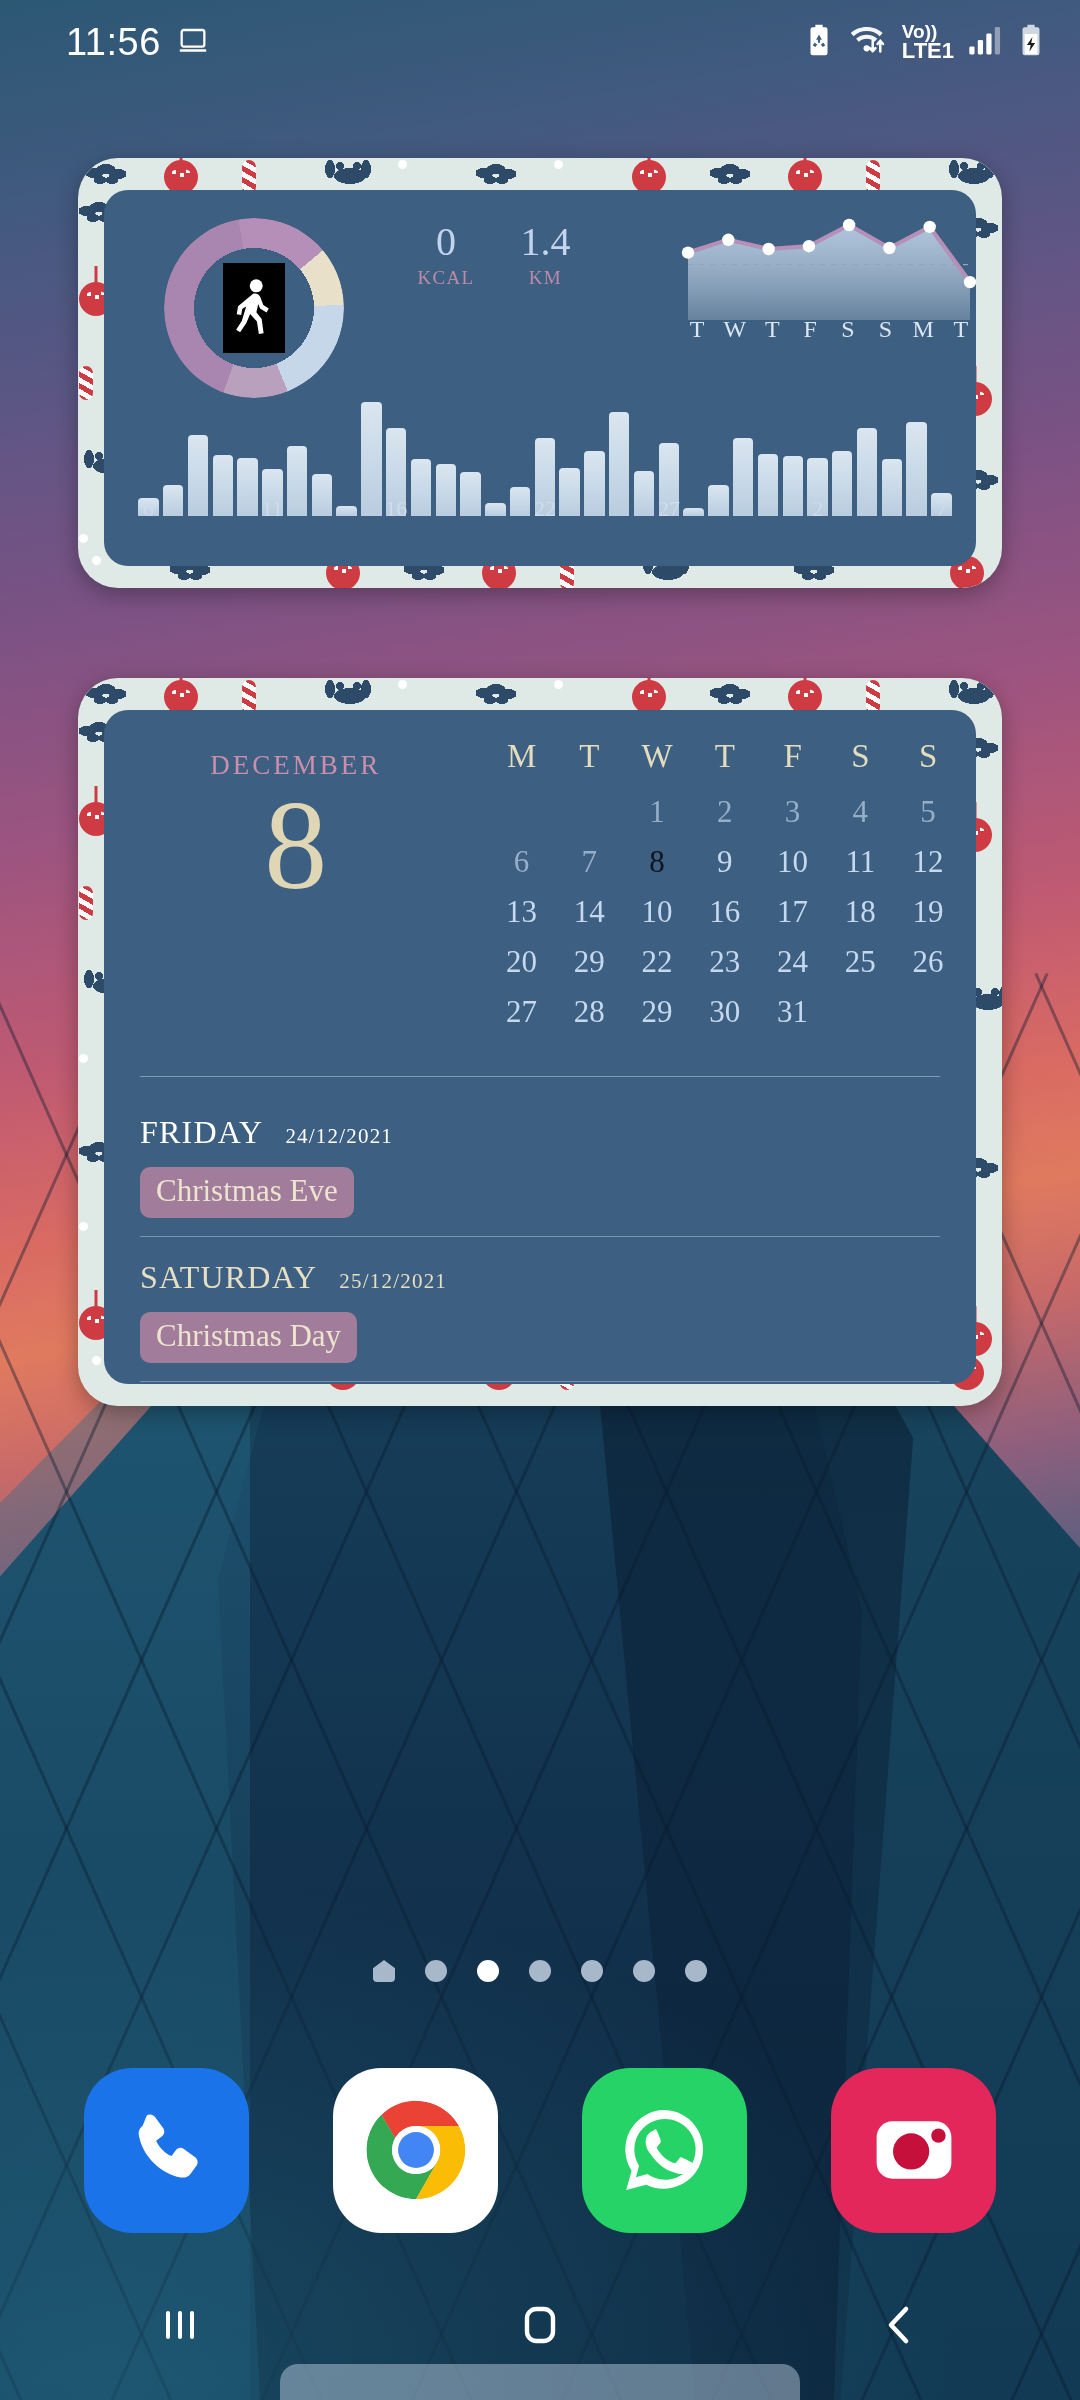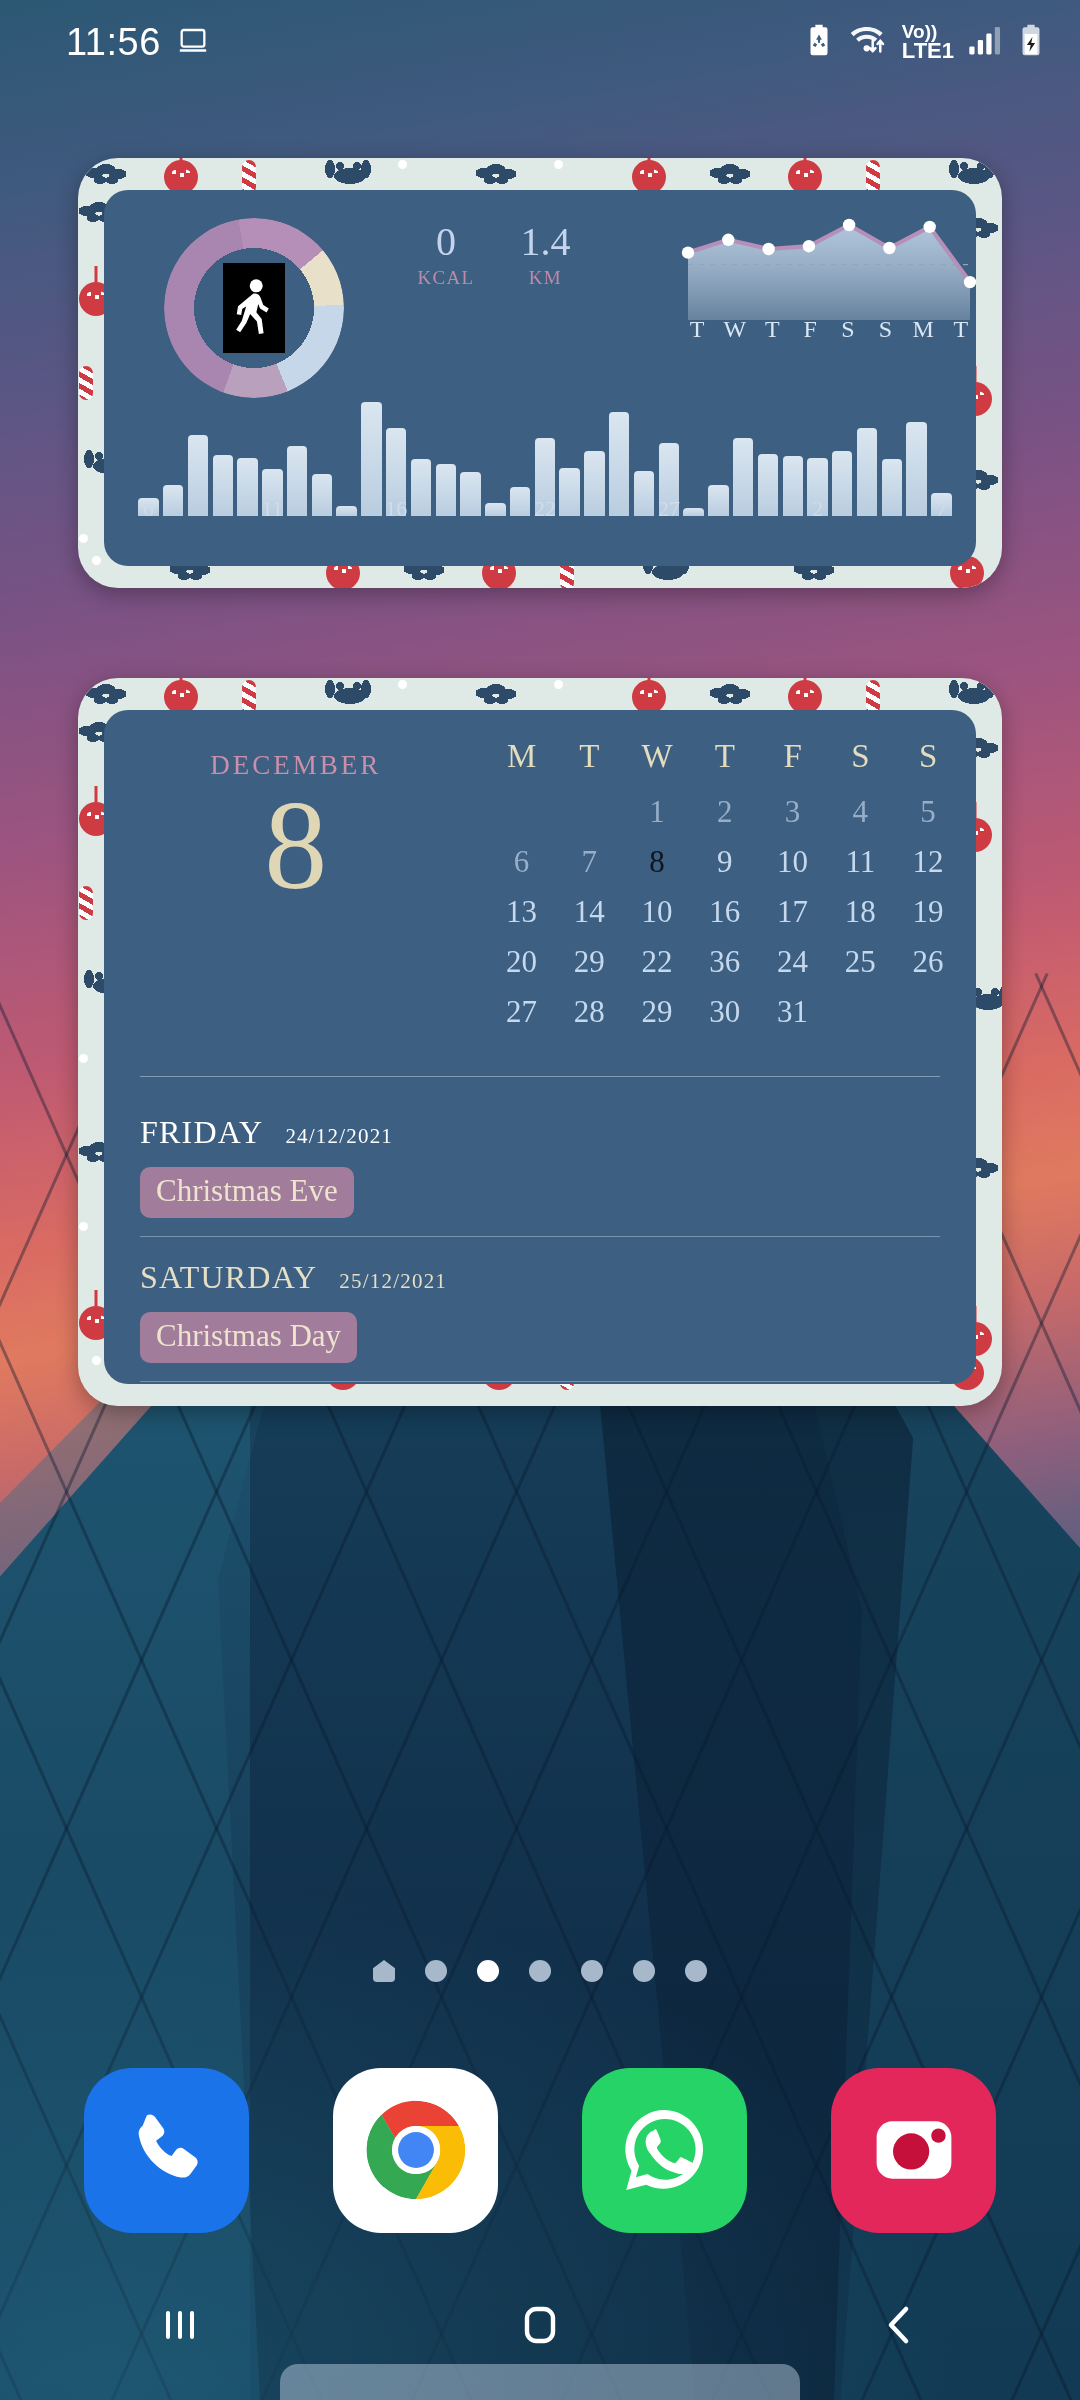--- a/index.html
+++ b/index.html
@@ -588,21 +588,21 @@
             <div class="cal-cell">13</div>
             <div class="cal-cell">14</div>
             <div class="cal-cell">10</div>
             <div class="cal-cell">16</div>
             <div class="cal-cell">17</div>
             <div class="cal-cell">18</div>
             <div class="cal-cell">19</div>
             <div class="cal-cell">20</div>
             <div class="cal-cell">29</div>
             <div class="cal-cell">22</div>
-            <div class="cal-cell">36</div>
+            <div class="cal-cell">23</div>
             <div class="cal-cell">24</div>
             <div class="cal-cell">25</div>
             <div class="cal-cell">26</div>
             <div class="cal-cell">27</div>
             <div class="cal-cell">28</div>
             <div class="cal-cell">29</div>
             <div class="cal-cell">30</div>
             <div class="cal-cell">31</div>
           </div>
       </div>

